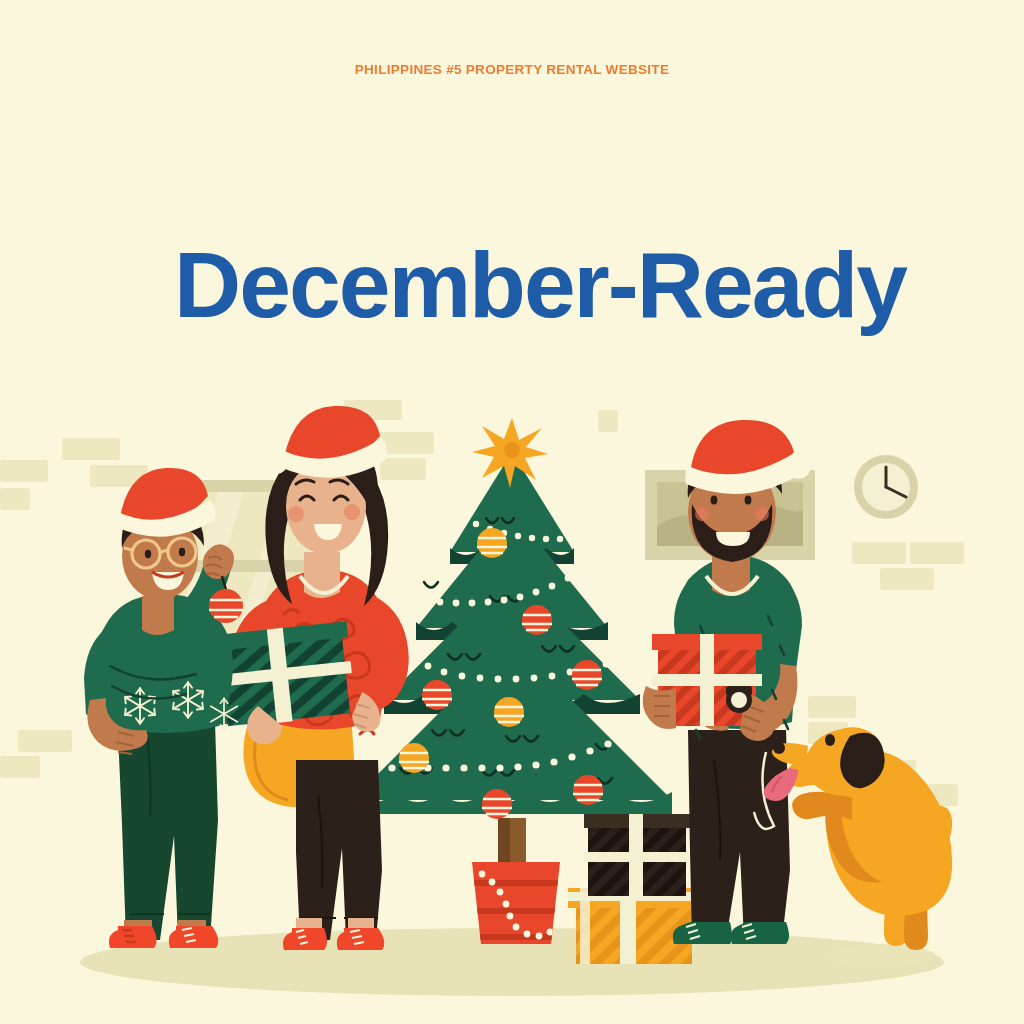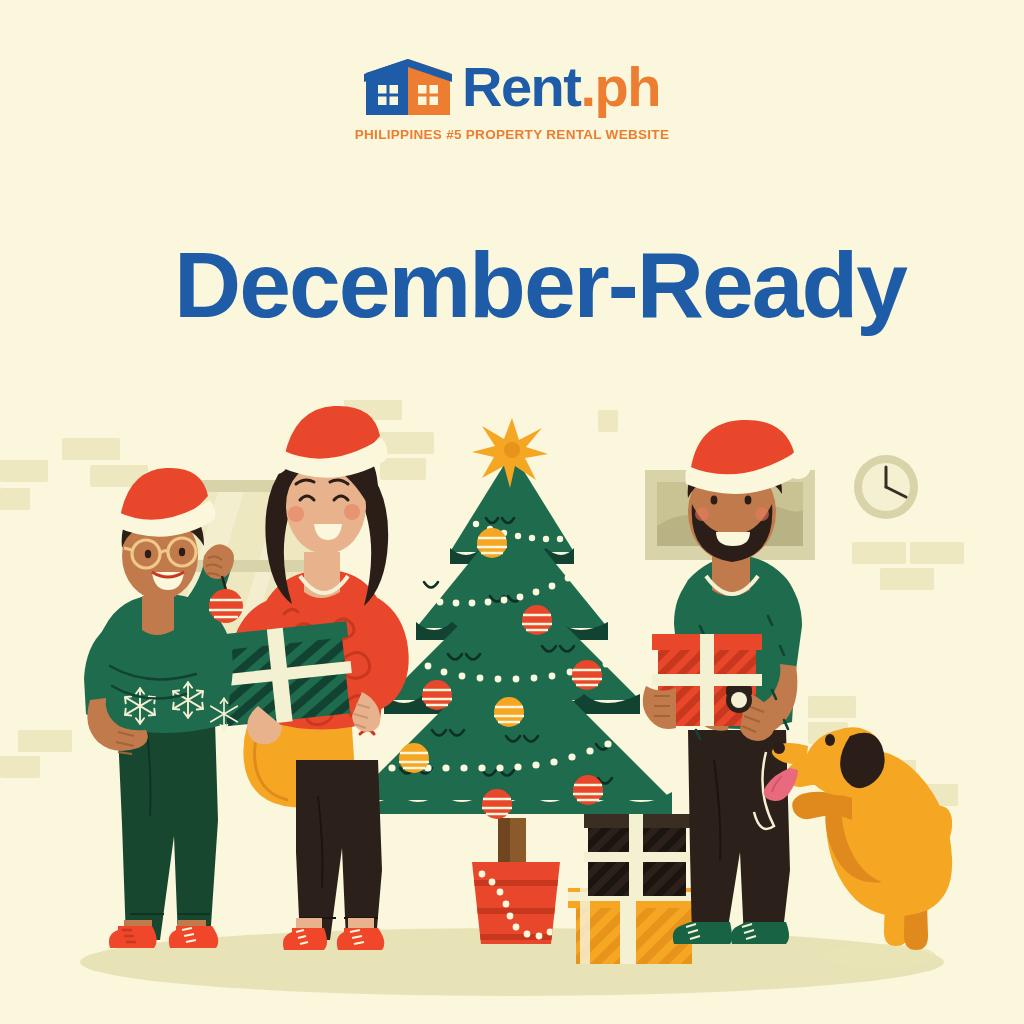--- a/index.html
+++ b/index.html
@@ -93,35 +93,20 @@
     height: 624px;
   }
   .scene svg { display: block; }
 </style>
 </head>
 <body>
 
 <div id="poster">
 
   <div class="logo-block">
-    <div class="logo-row">
-      <svg class="logo-mark" width="88" height="60" viewBox="0 0 88 60">
-        <polygon points="44,2 86,16 86,58 44,58" fill="#ED7D31"></polygon>
-        <polygon points="44,2 2,16 2,58 44,58" fill="#1F5CA8"></polygon>
-        <polygon points="44,2 88,17 88,25 44,10" fill="#1F5CA8"></polygon>
-        <polygon points="44,2 0,17 0,25 44,10" fill="#1F5CA8"></polygon>
-        <rect x="14" y="28" width="20" height="20" fill="#FAF7DC"></rect>
-        <rect x="22.5" y="28" width="3" height="20" fill="#1F5CA8"></rect>
-        <rect x="14" y="36.5" width="20" height="3" fill="#1F5CA8"></rect>
-        <rect x="54" y="28" width="20" height="20" fill="#FAF7DC"></rect>
-        <rect x="62.5" y="28" width="3" height="20" fill="#ED7D31"></rect>
-        <rect x="54" y="36.5" width="20" height="3" fill="#ED7D31"></rect>
-      </svg>
-      <div class="logo-word"><span>Rent</span><span class="accent">.</span><span class="accent">ph</span></div>
-    </div>
     <div class="logo-tagline">PHILIPPINES #5 PROPERTY RENTAL WEBSITE</div>
   </div>
 
   <h1 class="headline">December-Ready</h1>
 
   <div class="scene">
   <svg width="1024" height="624" viewBox="0 0 1024 624" xmlns="http://www.w3.org/2000/svg">
 
     <defs>
       <pattern id="diagDark" width="14" height="14" patternTransform="rotate(45)" patternUnits="userSpaceOnUse">

